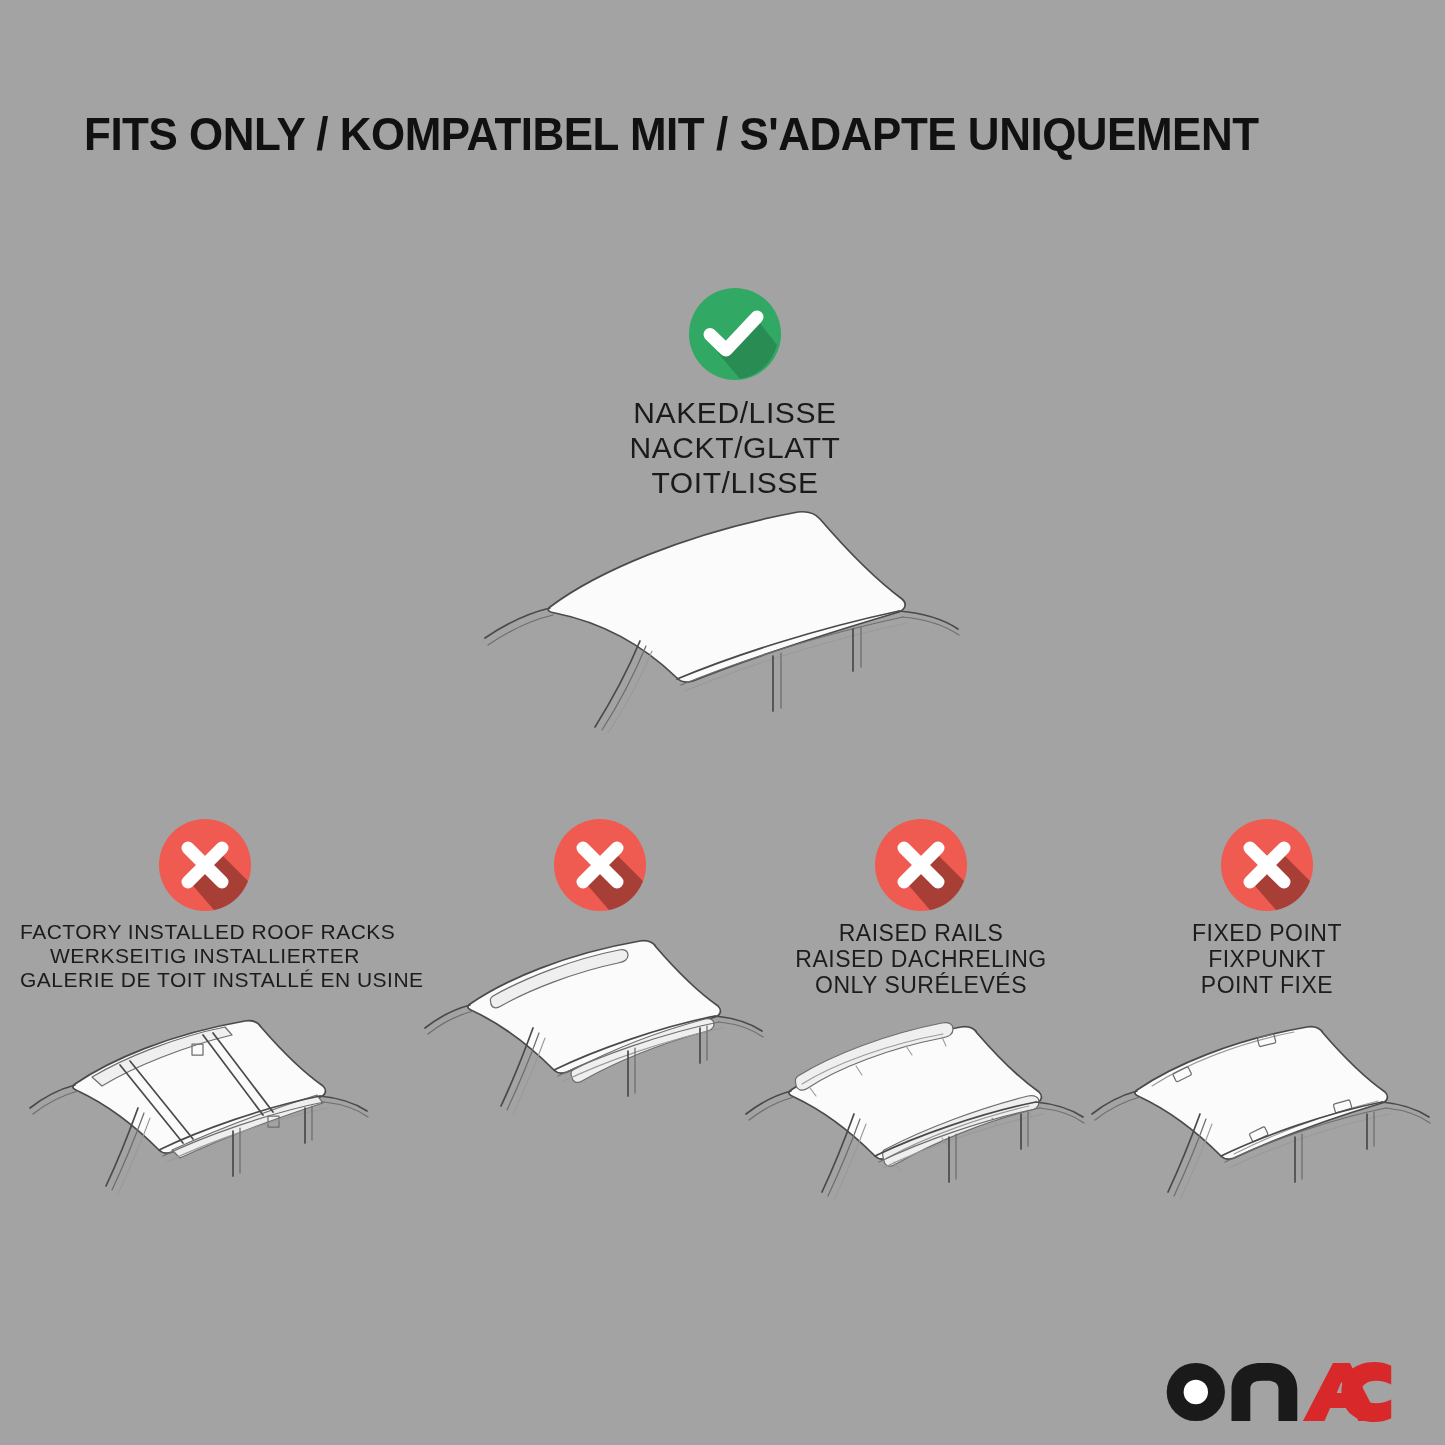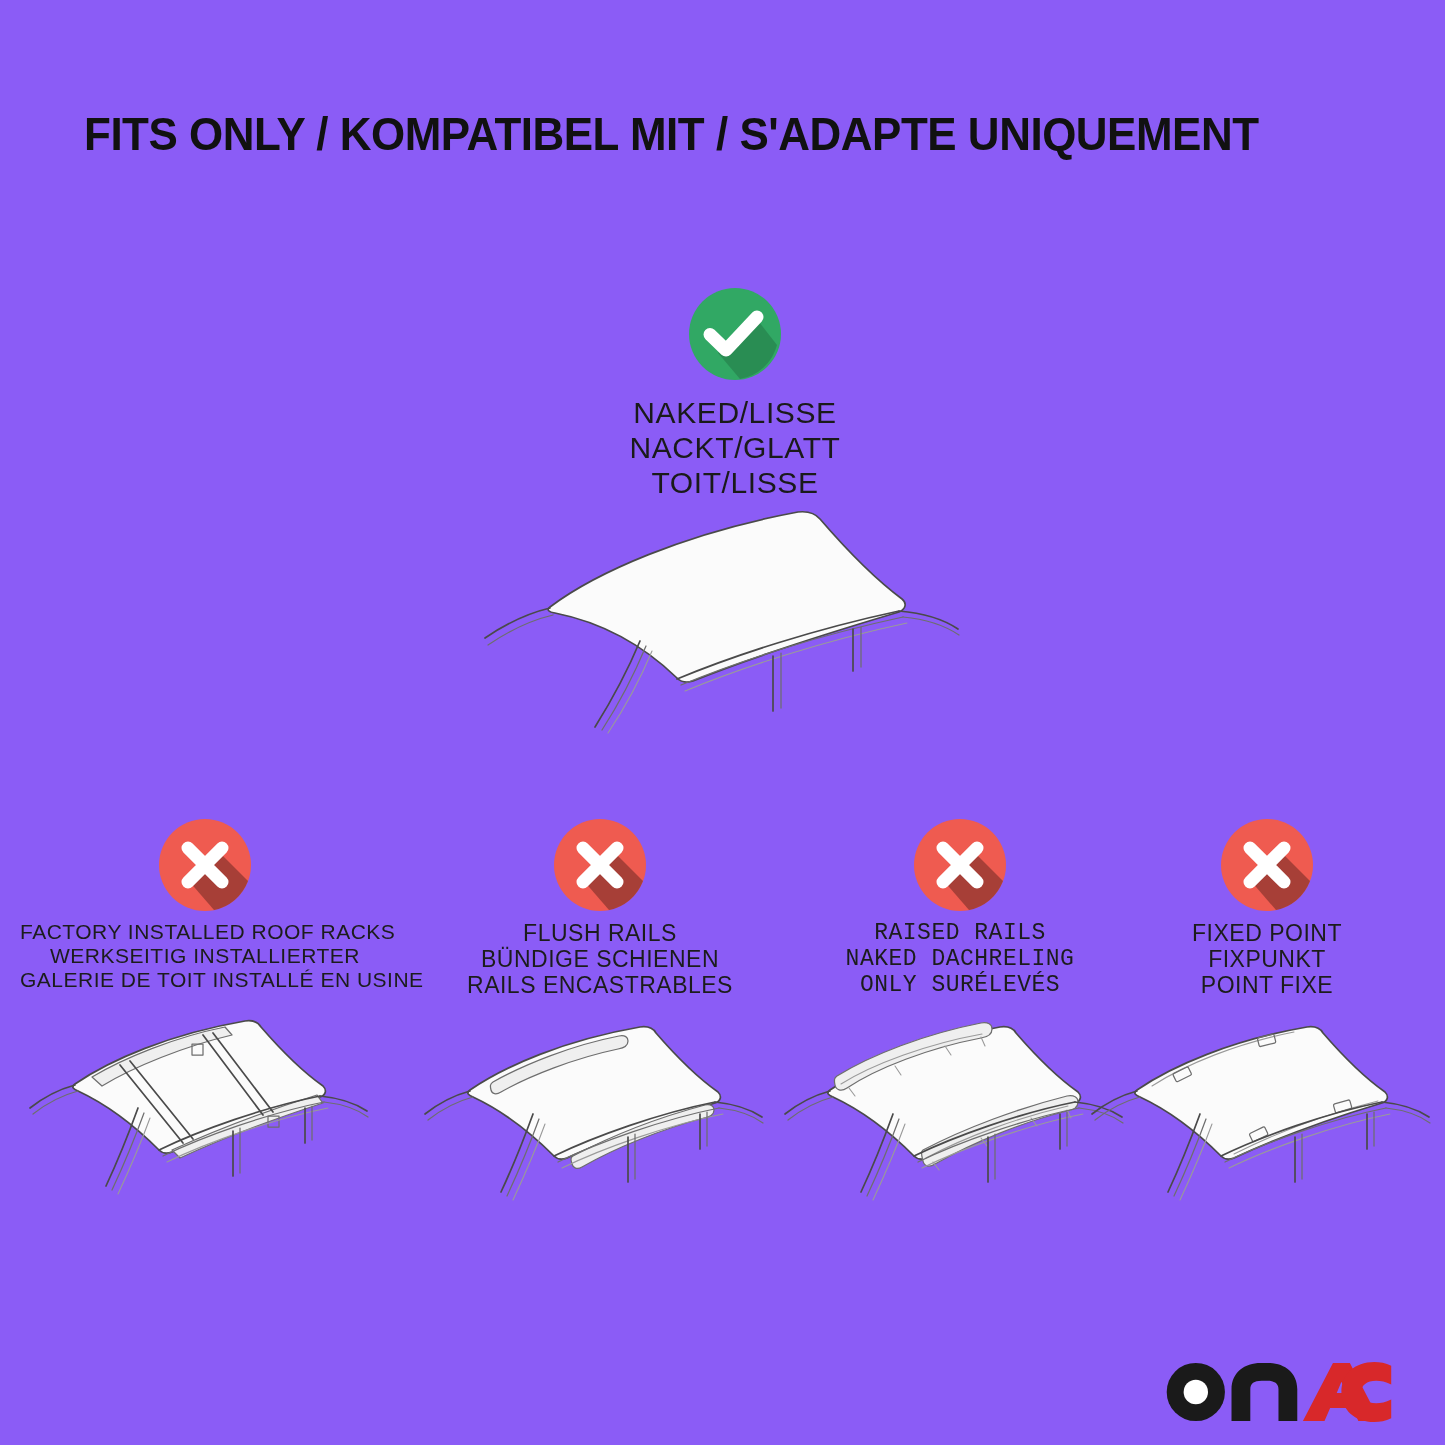--- a/index.html
+++ b/index.html
@@ -9,21 +9,21 @@
     background: #ffffff;
   }
   body {
     font-family: "Liberation Sans", "DejaVu Sans", sans-serif;
     -webkit-font-smoothing: antialiased;
   }
   .page {
     position: relative;
     width: 1445px;
     height: 1445px;
-    background: #8b5cf6;
+    background: #a3a3a3;
     overflow: hidden;
   }
 
   
   .title {
     position: absolute;
     left: 84px;
     top: 106px;
     width: 1290px;
     height: 56px;
@@ -82,21 +82,21 @@
     height: 420px;
   }
   .neg-col {
     position: absolute;
     top: 0;
     width: 370px;
     text-align: center;
   }
   .neg-col.c0 { left: 20px; }
   .neg-col.c1 { left: 415px; }
-  .neg-col.c2 { left: 775px; font-family: Liberation Mono, monospace; }
+  .neg-col.c2 { left: 736px; }
   .neg-col.c3 { left: 1082px; }
 
   .neg-badge {
     width: 94px;
     height: 94px;
     margin: 0 auto;
   }
   .neg-badge svg { display: block; width: 94px; height: 94px; }
 
   .neg-label {
@@ -254,25 +254,20 @@
       </div>
     </div>
 
     <div class="neg-col c1">
       <div class="neg-badge">
         <svg viewBox="0 0 94 94" xmlns="http://www.w3.org/2000/svg" aria-hidden="true">
           <circle cx="47" cy="47" r="46" fill="#ef5b50"></circle>
           <path d="M58 31 L90 63 A46 46 0 0 1 56 92 L30 62 Z" fill="#000000" opacity="0.30"></path>
           <path d="M30 30 L64 64 M64 30 L30 64" fill="none" stroke="#ffffff" stroke-width="13" stroke-linecap="round" stroke-linejoin="round"></path>
         </svg>
-      </div>
-      <div class="neg-label">
-        <div>FLUSH RAILS</div>
-        <div>BÜNDIGE SCHIENEN</div>
-        <div>RAILS ENCASTRABLES</div>
       </div>
       <div class="neg-illu">
         <svg viewBox="0 0 370 215" xmlns="http://www.w3.org/2000/svg" aria-hidden="true">
           <path class="roof-fill roofline" d="M55 80 C90 56, 150 30, 225 17 C232 16, 238 18, 241 23
                    C260 45, 283 68, 303 82
                    C307 86, 306 91, 300 93
                    C250 108, 195 128, 152 148
                    C147 150, 142 149, 139 146
                    C115 122, 88 101, 58 87
                    C53 85, 51 83, 55 80 Z"></path>
@@ -306,21 +301,21 @@
     <div class="neg-col c2">
       <div class="neg-badge">
         <svg viewBox="0 0 94 94" xmlns="http://www.w3.org/2000/svg" aria-hidden="true">
           <circle cx="47" cy="47" r="46" fill="#ef5b50"></circle>
           <path d="M58 31 L90 63 A46 46 0 0 1 56 92 L30 62 Z" fill="#000000" opacity="0.30"></path>
           <path d="M30 30 L64 64 M64 30 L30 64" fill="none" stroke="#ffffff" stroke-width="13" stroke-linecap="round" stroke-linejoin="round"></path>
         </svg>
       </div>
       <div class="neg-label">
         <div>RAISED RAILS</div>
-        <div>NAKED DACHRELING</div>
+        <div>RAISED DACHRELING</div>
         <div>ONLY SURÉLEVÉS</div>
       </div>
       <div class="neg-illu">
         <svg viewBox="0 0 370 215" xmlns="http://www.w3.org/2000/svg" aria-hidden="true">
           <path class="roof-fill roofline" d="M55 80 C90 56, 150 30, 225 17 C232 16, 238 18, 241 23
                    C260 45, 283 68, 303 82
                    C307 86, 306 91, 300 93
                    C250 108, 195 128, 152 148
                    C147 150, 142 149, 139 146
                    C115 122, 88 101, 58 87

